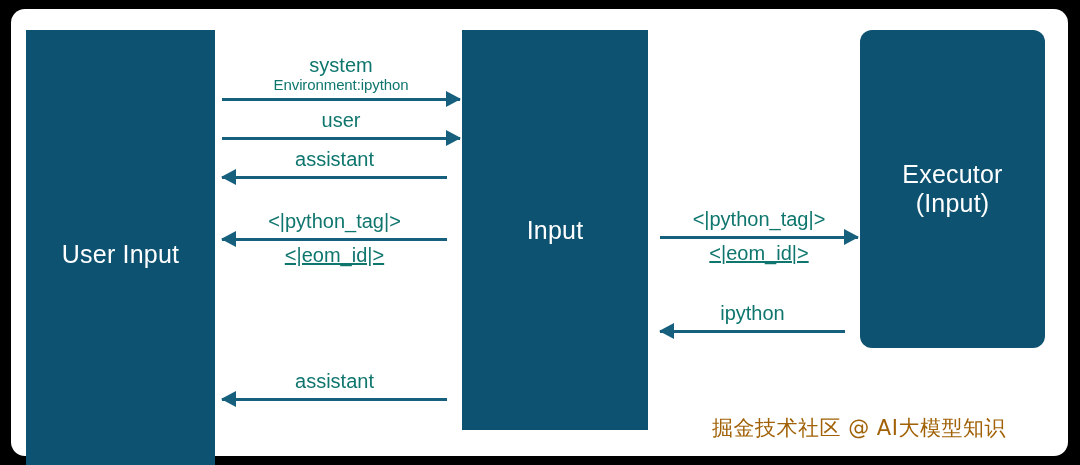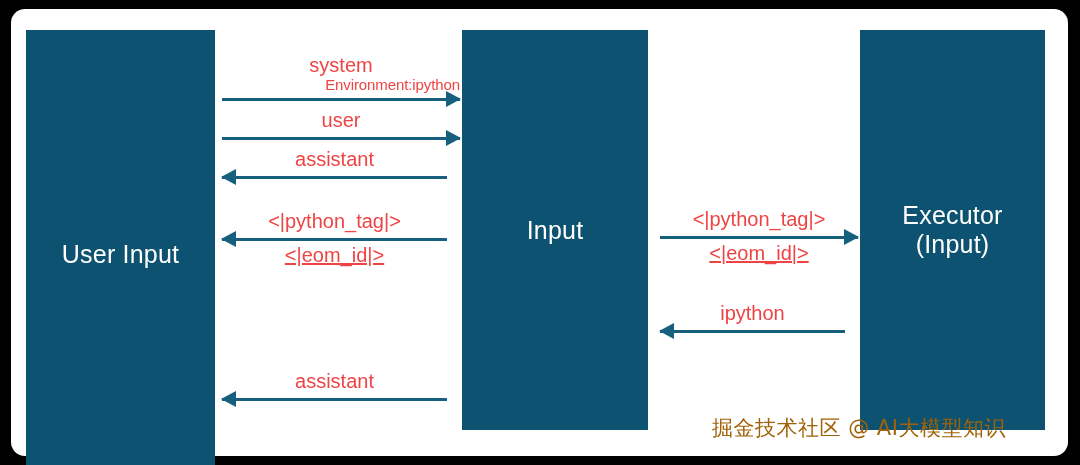--- a/index.html
+++ b/index.html
@@ -34,21 +34,21 @@
     align-items: center;
     justify-content: center;
     text-align: center;
     line-height: 1.16;
     font-size: 25px;
     font-weight: 400;
     letter-spacing: .2px;
   }
   #actor-user  { left: 26px;  top: 30px; width: 189px; height: 448px; }
   #actor-model { left: 462px; top: 30px; width: 186px; height: 400px; }
-  #actor-exec  { left: 860px; top: 30px; width: 185px; height: 400px; }
+  #actor-exec  { left: 860px; top: 30px; width: 185px; height: 318px; border-radius: 12px; }
 
   
   .msg {
     position: absolute;
     height: 0;
   }
   .msg .line {
     position: absolute;
     left: 0;
     top: 0;
@@ -71,32 +71,31 @@
   .msg.to-left .head {
     left: -1px;
     border-right: 15px solid #16607d;
   }
   .msg .label-above,
   .msg .label-below {
     position: absolute;
     left: 0;
     width: 100%;
     text-align: center;
-    color: #ef4444;
+    color: #0f766e;
     font-size: 20px;
     white-space: nowrap;
   }
   .msg .label-above  { bottom: 5px; }
   .msg .label-below  { top: 6px; text-decoration: underline; }
   .msg .label-above.two-line { bottom: 5px; line-height: 1.08; }
   .msg .sub {
     display: block;
     font-size: 15px;
     letter-spacing: -.1px;
-    text-align: right;
   }
 
   
   #msg-system    { left: 222px; top: 98px;  width: 238px; }
   #msg-user      { left: 222px; top: 137px; width: 238px; }
   #msg-assistant1{ left: 222px; top: 176px; width: 225px; }
   #msg-pytag-l   { left: 222px; top: 238px; width: 225px; }
   #msg-assistant2{ left: 222px; top: 398px; width: 225px; }
   #msg-pytag-r   { left: 660px; top: 236px; width: 198px; }
   #msg-ipython   { left: 660px; top: 330px; width: 185px; }

